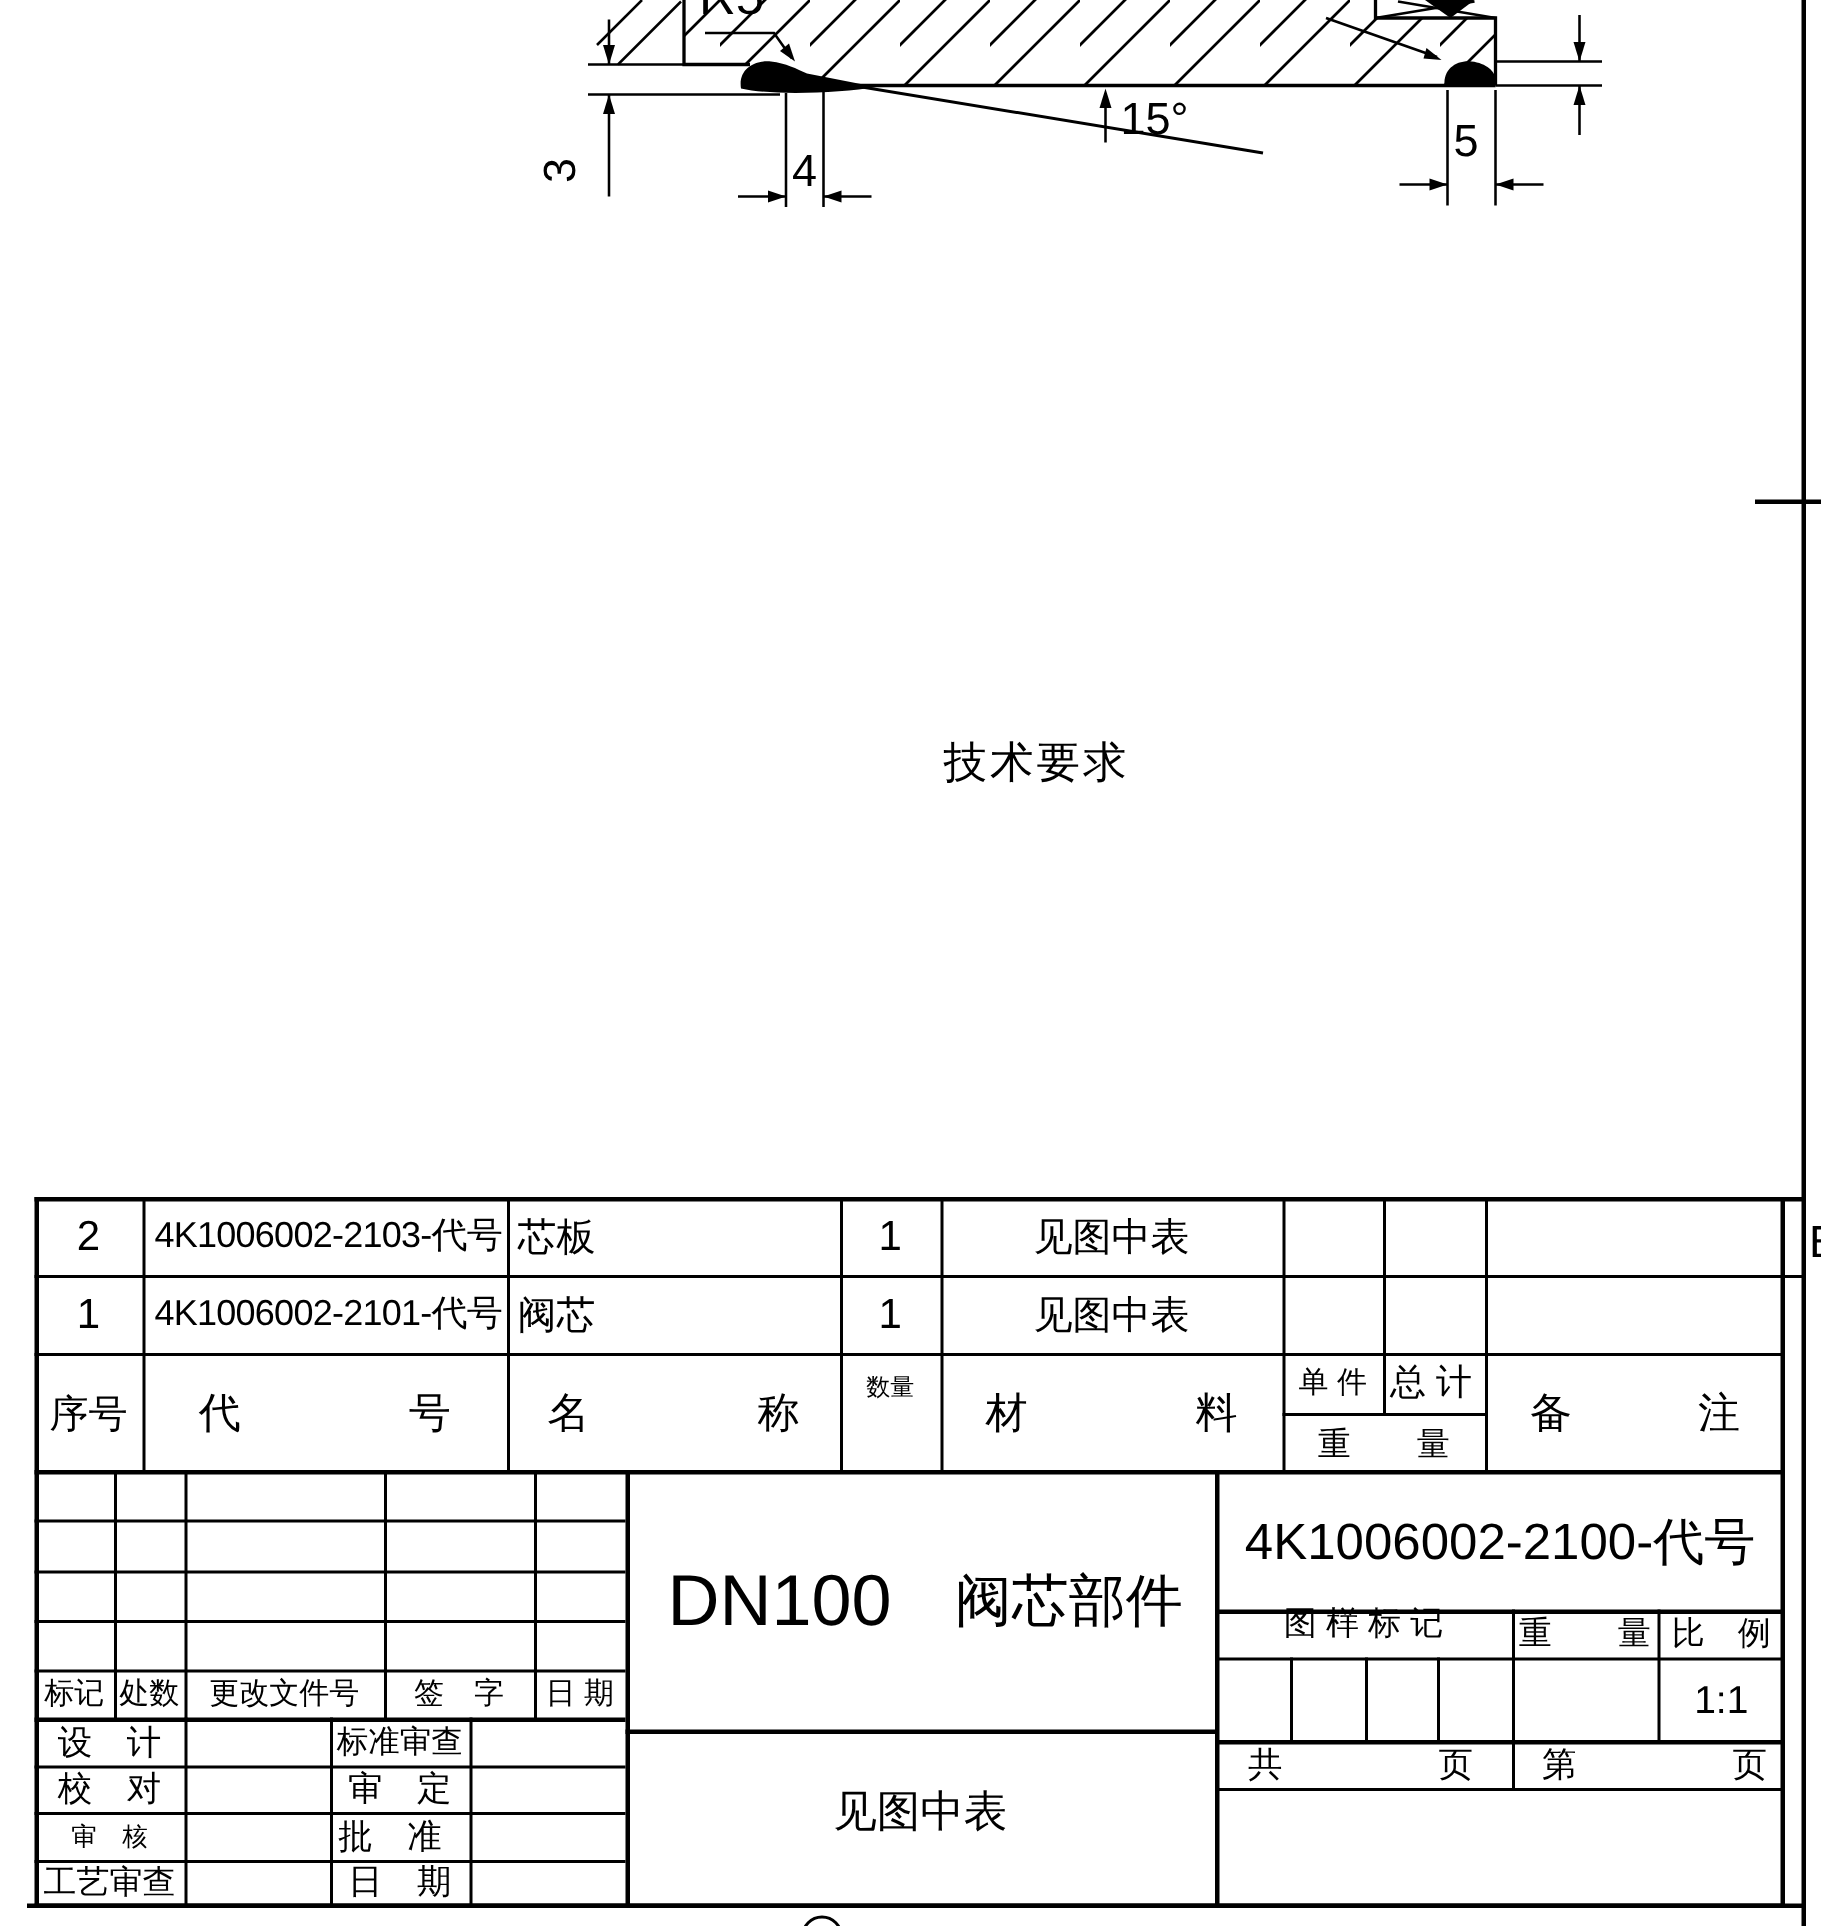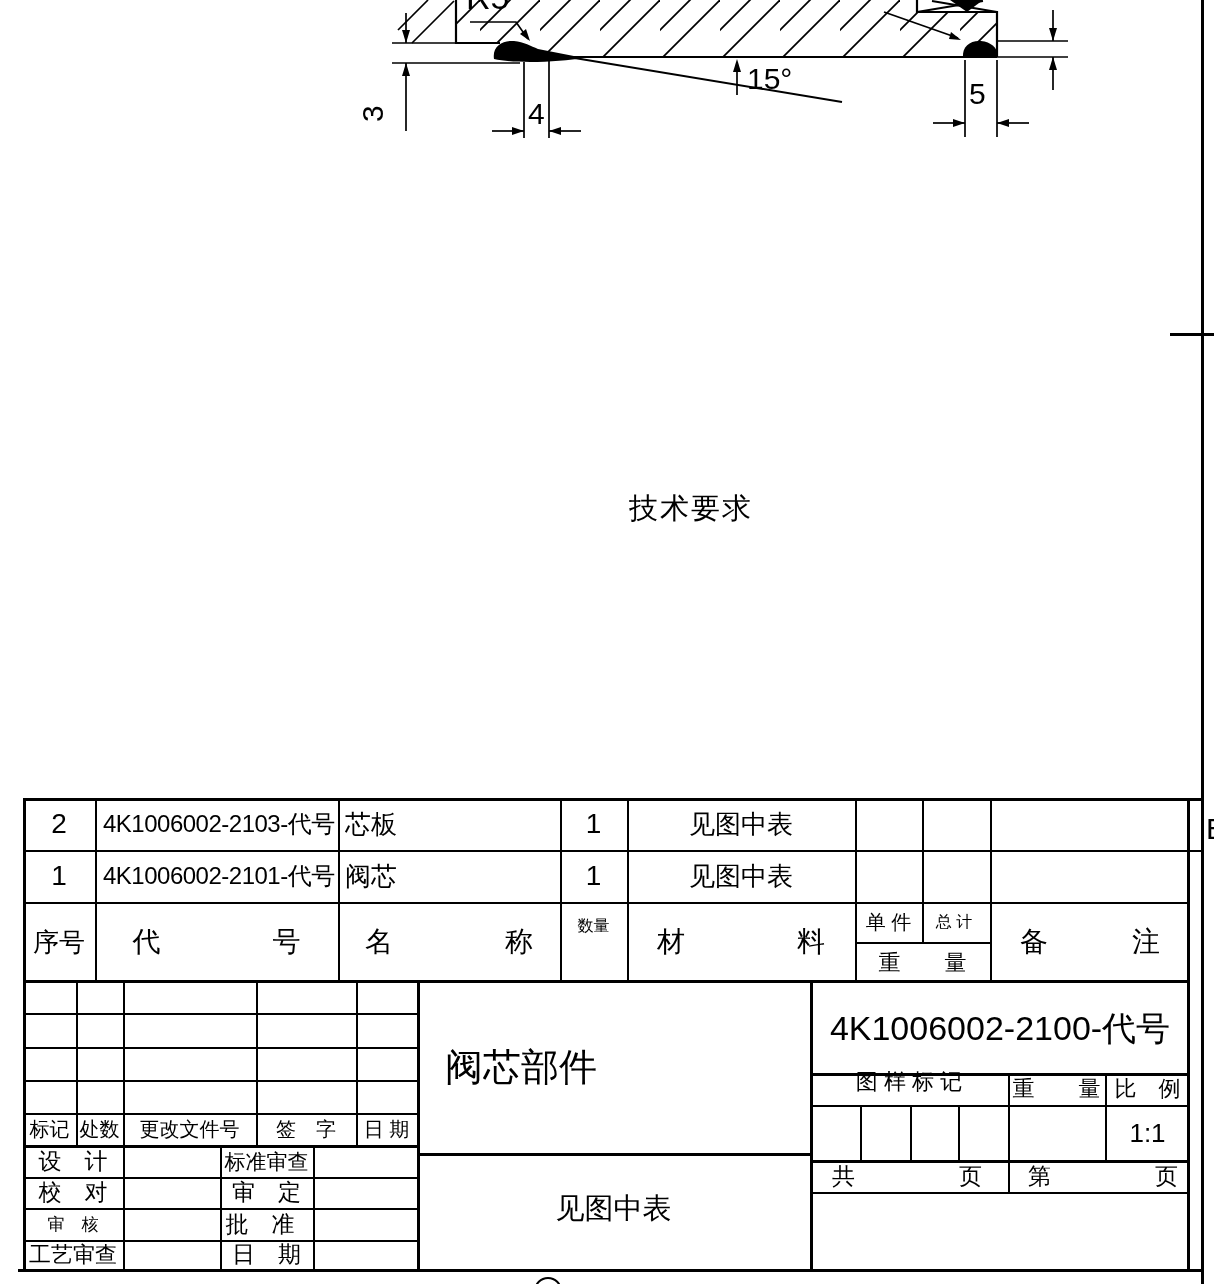--- a/index.html
+++ b/index.html
@@ -177,40 +177,41 @@
     <span class="tx left" style="left:322px;top:52px;width:210px;height:52px;font-size:26px">阀芯</span>
     <span class="tx" style="left:537px;top:52px;width:67px;height:52px;font-size:28px">1</span>
     <span class="tx" style="left:604px;top:52px;width:228px;height:52px;font-size:26px">见图中表</span>
 
     <span class="tx" style="left:0;top:104px;width:72px;height:80px;font-size:26px">序号</span>
     <span class="tx" style="left:315px;top:104px;width:222px;height:80px;font-size:28px">名　　　　称</span>
     <span class="tx" style="left:72px;top:104px;width:243px;height:80px;font-size:28px">代　　　　号</span>
     <span class="tx" style="left:537px;top:88px;width:67px;height:80px;font-size:16px">数量</span>
     <span class="tx" style="left:604px;top:104px;width:228px;height:80px;font-size:28px">材　　　　料</span>
     <span class="tx" style="left:832px;top:104px;width:67px;height:40px;font-size:20px">单 件</span>
-    <span class="tx" style="left:899px;top:104px;width:64px;height:40px;font-size:16px">总 计</span>
+    <span class="tx" style="left:899px;top:104px;width:64px;height:40px;font-size:24px">总 计</span>
     <span class="tx" style="left:832px;top:146px;width:135px;height:38px;font-size:22px">重　　量</span>
     <span class="tx" style="left:967px;top:104px;width:200px;height:80px;font-size:28px">备　　　注</span>
 
     <span class="tx" style="left:0;top:315px;width:53px;height:32px;font-size:20px">标记</span>
     <span class="tx" style="left:53px;top:315px;width:47px;height:32px;font-size:20px">处数</span>
     <span class="tx" style="left:100px;top:315px;width:133px;height:32px;font-size:20px">更改文件号</span>
     <span class="tx" style="left:233px;top:315px;width:100px;height:32px;font-size:20px">签　字</span>
     <span class="tx" style="left:333px;top:315px;width:61px;height:32px;font-size:20px">日 期</span>
 
     <span class="tx" style="left:0;top:347px;width:100px;height:32px;font-size:23px">设　计</span>
     <span class="tx" style="left:197px;top:347px;width:93px;height:32px;font-size:21px">标准审查</span>
     <span class="tx" style="left:0;top:379px;width:100px;height:31px;font-size:23px">校　对</span>
     <span class="tx" style="left:197px;top:379px;width:93px;height:31px;font-size:23px">审　定</span>
     <span class="tx" style="left:0;top:410px;width:100px;height:32px;font-size:17px">审　核</span>
     <span class="tx" style="left:197px;top:410px;width:80px;height:32px;font-size:23px">批　准</span>
     <span class="tx" style="left:0;top:442px;width:100px;height:29px;font-size:22px">工艺审查</span>
     <span class="tx" style="left:197px;top:442px;width:93px;height:29px;font-size:23px">日　期</span>
 
     <div class="dn-title" style="left:394px;top:184px;width:393px;height:171px;padding-left:28px;gap:42px">
+      <span style="font-size:48px">DN100</span>
       <span style="font-size:38px">阀芯部件</span>
     </div>
 
     <span class="tx" style="left:394px;top:355px;width:393px;height:110px;font-size:29px">见图中表</span>
 
     <span class="tx" style="left:787px;top:184px;width:380px;height:91px;font-size:34px">4K1006002-2100-代号</span>
 
     <span class="tx" style="left:787px;top:268px;width:198px;height:32px;font-size:22px">图 样 标 记</span>
     <span class="tx" style="left:985px;top:275px;width:97px;height:32px;font-size:22px">重　　量</span>
     <span class="tx" style="left:1082px;top:275px;width:85px;height:32px;font-size:22px">比　例</span>

